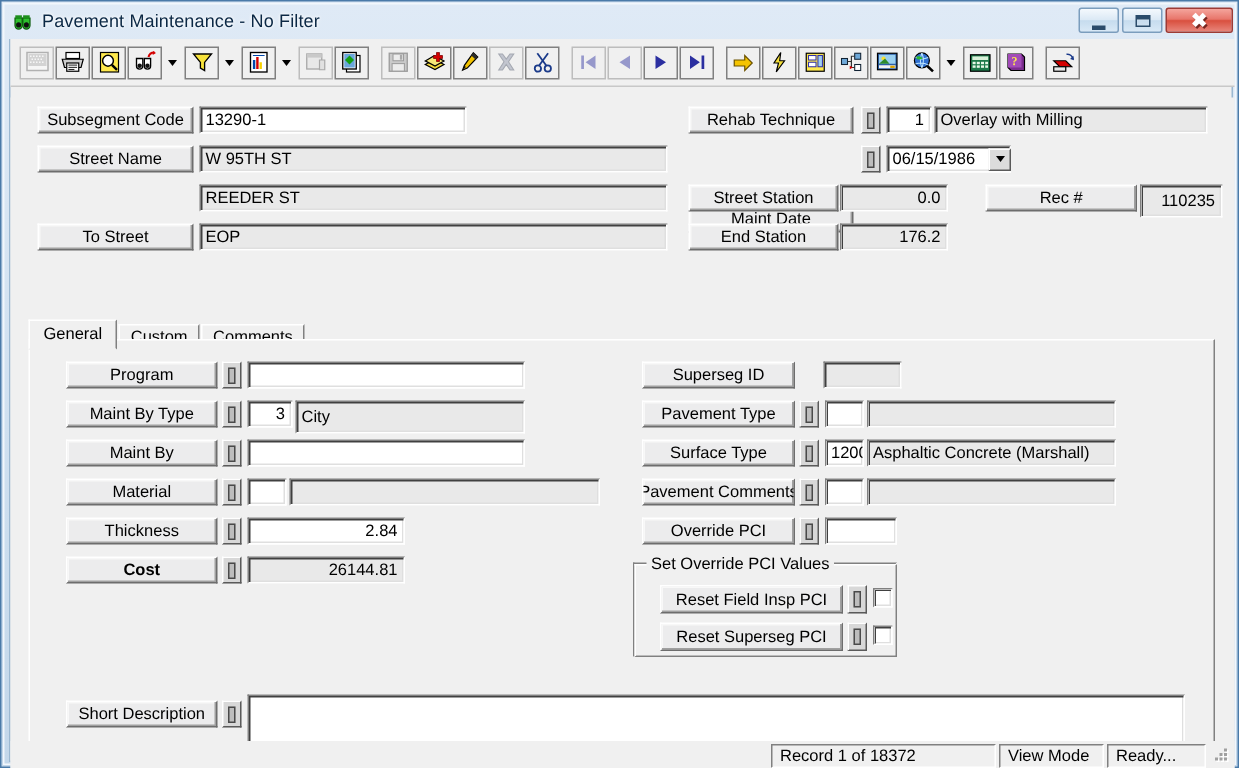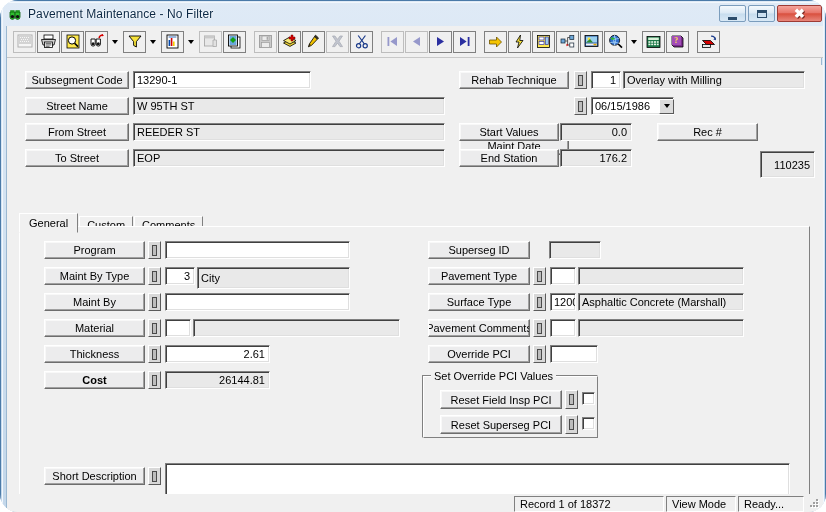--- a/index.html
+++ b/index.html
@@ -11,21 +11,20 @@
     font-family: "Liberation Sans", sans-serif;
     font-size: 11px;
     color: #000;
   }
   #app {
     position: relative;
     width: 826px;
     height: 512px;
     overflow: hidden;
     background: #d4e4f4;
-    border-radius: 18px;
   }
 
   
   .win-frame {
     position: absolute;
     left: 0; top: 0;
     width: 826px; height: 512px;
     box-sizing: border-box;
     border: 1px solid #4a7aa8;
     background: linear-gradient(to bottom, #dfeaf6 0%, #cfe0f0 55%, #c3d7ea 100%);
@@ -659,21 +658,20 @@
       </div>
 
       <div class="form">
 
         <div class="lbl-btn" style="left:18px; top:6px; width:104px; height:18px;">Subsegment Code</div>
         <div class="fld" style="left:126px; top:6px; width:178px; height:18px;">13290-1</div>
 
         <div class="lbl-btn" style="left:18px; top:32px; width:104px; height:18px;">Street Name</div>
         <div class="fld ro" style="left:126px; top:32px; width:312px; height:18px;">W 95TH ST</div>
 
-        <div class="lbl-btn" style="left:18px; top:58px; width:104px; height:18px;">From Street</div>
         <div class="fld ro" style="left:126px; top:58px; width:312px; height:18px;">REEDER ST</div>
 
         <div class="lbl-btn" style="left:18px; top:84px; width:104px; height:18px;">To Street</div>
         <div class="fld ro" style="left:126px; top:84px; width:312px; height:18px;">EOP</div>
 
         <div class="lbl-btn" style="left:452px; top:6px; width:110px; height:18px;">Rehab Technique</div>
         <div class="spin" style="left:567px; top:6px; height:18px;">
             <i></i>
           </div>
         <div class="fld num" style="left:584px; top:6px; width:30px; height:18px;">1</div>
@@ -681,28 +679,28 @@
 
         <div class="lbl-btn" style="left:452px; top:32px; width:110px; height:18px;margin-top:40px;">Maint Date</div>
         <div class="spin" style="left:567px; top:32px; height:18px;">
             <i></i>
           </div>
         <div class="fld" style="left:584px; top:32px; width:83px; height:18px;">06/15/1986</div>
         <div class="combo-btn" style="left:652px; top:33.5px;">
             <i></i>
           </div>
 
-        <div class="lbl-btn" style="left:452px; top:58px; width:100px; height:18px;">Start Values</div>
+        <div class="lbl-btn" style="left:452px; top:58px; width:100px; height:18px;">Street Station</div>
         <div class="fld ro num" style="left:553px; top:58px; width:72px; height:18px;">0.0</div>
 
         <div class="lbl-btn" style="left:452px; top:84px; width:100px; height:18px;">End Station</div>
         <div class="fld ro num" style="left:553px; top:84px; width:72px; height:18px;">176.2</div>
 
         <div class="lbl-btn" style="left:650px; top:58px; width:101px; height:18px;">Rec #</div>
-        <div class="fld ro num" style="left:753px; top:58px; width:55px; height:27px;margin-top:28px;">110235</div>
+        <div class="fld ro num" style="left:753px; top:58px; width:55px; height:22px;">110235</div>
 
         <div class="tabstrip">
           <div class="tabs-row">
             <div class="tab active">General</div>
             <div class="tab">Custom</div>
             <div class="tab">Comments</div>
           </div>
 
           <div class="tab-body">
 
@@ -729,21 +727,21 @@
             <div class="spin" style="left:128px; top:92px; height:18px;">
                 <i></i>
               </div>
             <div class="fld" style="left:145px; top:92px; width:26px; height:18px;"></div>
             <div class="fld ro" style="left:173px; top:92px; width:207px; height:18px;"></div>
 
             <div class="lbl-btn" style="left:24px; top:118px; width:101px; height:18px;">Thickness</div>
             <div class="spin" style="left:128px; top:118px; height:18px;">
                 <i></i>
               </div>
-            <div class="fld num" style="left:145px; top:118px; width:105px; height:18px;">2.61</div>
+            <div class="fld num" style="left:145px; top:118px; width:105px; height:18px;">2.84</div>
 
             <div class="lbl-btn" style="left:24px; top:144px; width:101px; height:18px;font-weight:bold;">Cost</div>
             <div class="spin" style="left:128px; top:144px; height:18px;">
                 <i></i>
               </div>
             <div class="fld ro num" style="left:145px; top:144px; width:105px; height:18px;">26144.81</div>
 
             <div class="lbl-btn" style="left:408px; top:14px; width:102px; height:18px;">Superseg ID</div>
             <div class="fld ro" style="left:529px; top:14px; width:52px; height:18px;"></div>
 

